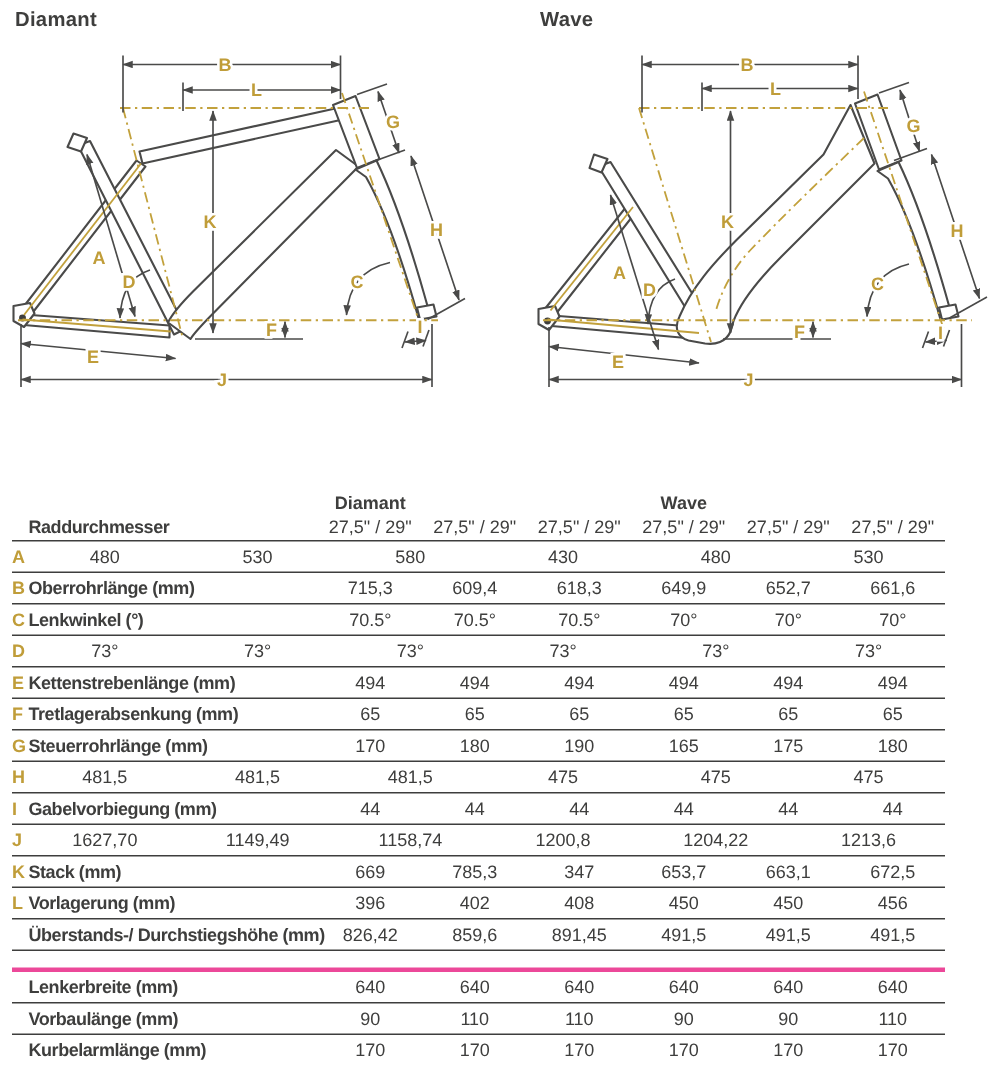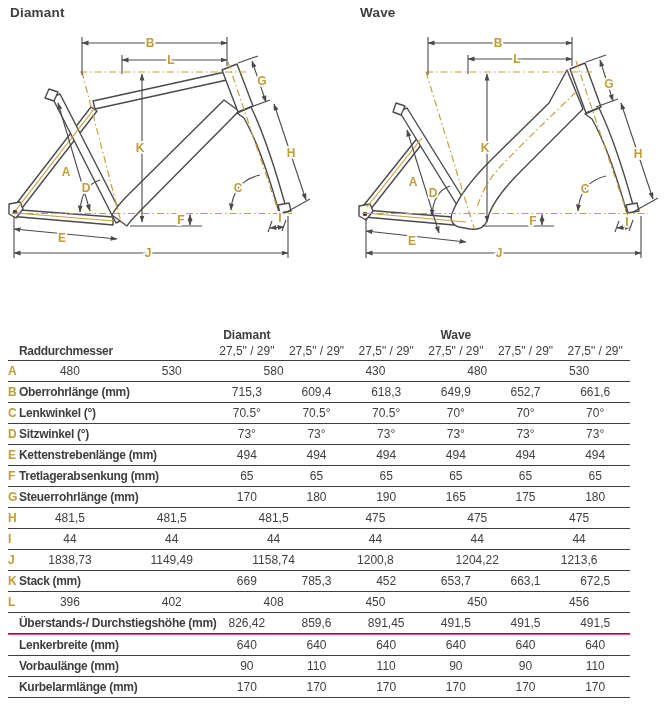--- a/index.html
+++ b/index.html
@@ -26,21 +26,21 @@
   
   .geo-table{position:absolute;left:8px;top:327px;width:622px;font-size:12px;line-height:1;}
   .t-row{display:flex;align-items:center;height:20px;}
   .t-group{height:15px;}
   .t-head{height:18px;}
   .t-data,.t-head{border-bottom:1px solid #3e3e3d;}
   .t-letter{width:11px;flex:none;color:#c09d39;font-weight:700;}
   .t-label{width:193px;flex:none;font-weight:700;letter-spacing:-0.3px;white-space:nowrap;}
   .t-val{flex:1;text-align:center;}
   .t-bold{font-weight:700;}
-  .t-extra{border-top:1px solid #ec4899;}
+  .t-extra{margin-top:11px;border-top:3px solid #ec4899;}
 </style>
 </head>
 <body>
 
 <div class="diagram-title" id="title-diamant">Diamant</div>
 <div class="diagram-title" id="title-wave">Wave</div>
 
 <svg id="frame-svg" width="669" height="300" viewBox="0 0 669 300">
   <defs>
     <marker id="ah" orient="auto-start-reverse" markerWidth="8" markerHeight="6" refX="6.5" refY="2.5" markerUnits="userSpaceOnUse">
@@ -213,21 +213,20 @@
         <div class="t-label">Lenkwinkel (°)</div>
         <div class="t-val">70.5°</div>
         <div class="t-val">70.5°</div>
         <div class="t-val">70.5°</div>
         <div class="t-val">70°</div>
         <div class="t-val">70°</div>
         <div class="t-val">70°</div>
       </div>
       <div class="t-row t-data">
         <div class="t-letter">D</div>
-        <div class="t-label">Sitzwinkel (°)</div>
         <div class="t-val">73°</div>
         <div class="t-val">73°</div>
         <div class="t-val">73°</div>
         <div class="t-val">73°</div>
         <div class="t-val">73°</div>
         <div class="t-val">73°</div>
       </div>
       <div class="t-row t-data">
         <div class="t-letter">E</div>
         <div class="t-label">Kettenstrebenlänge (mm)</div>
@@ -262,48 +261,50 @@
         <div class="t-letter">H</div>
         <div class="t-val">481,5</div>
         <div class="t-val">481,5</div>
         <div class="t-val">481,5</div>
         <div class="t-val">475</div>
         <div class="t-val">475</div>
         <div class="t-val">475</div>
       </div>
       <div class="t-row t-data">
         <div class="t-letter">I</div>
+        <div class="t-label">Gabelvorbiegung (mm)</div>
         <div class="t-val">44</div>
         <div class="t-val">44</div>
         <div class="t-val">44</div>
         <div class="t-val">44</div>
         <div class="t-val">44</div>
         <div class="t-val">44</div>
       </div>
       <div class="t-row t-data">
         <div class="t-letter">J</div>
-        <div class="t-val">1838,73</div>
+        <div class="t-val">1627,70</div>
         <div class="t-val">1149,49</div>
         <div class="t-val">1158,74</div>
         <div class="t-val">1200,8</div>
         <div class="t-val">1204,22</div>
         <div class="t-val">1213,6</div>
       </div>
       <div class="t-row t-data">
         <div class="t-letter">K</div>
         <div class="t-label">Stack (mm)</div>
         <div class="t-val">669</div>
         <div class="t-val">785,3</div>
-        <div class="t-val">452</div>
+        <div class="t-val">347</div>
         <div class="t-val">653,7</div>
         <div class="t-val">663,1</div>
         <div class="t-val">672,5</div>
       </div>
       <div class="t-row t-data">
         <div class="t-letter">L</div>
+        <div class="t-label">Vorlagerung (mm)</div>
         <div class="t-val">396</div>
         <div class="t-val">402</div>
         <div class="t-val">408</div>
         <div class="t-val">450</div>
         <div class="t-val">450</div>
         <div class="t-val">456</div>
       </div>
       <div class="t-row t-data">
         <div class="t-letter"></div>
         <div class="t-label">Überstands-/ Durchstiegshöhe (mm)</div>

